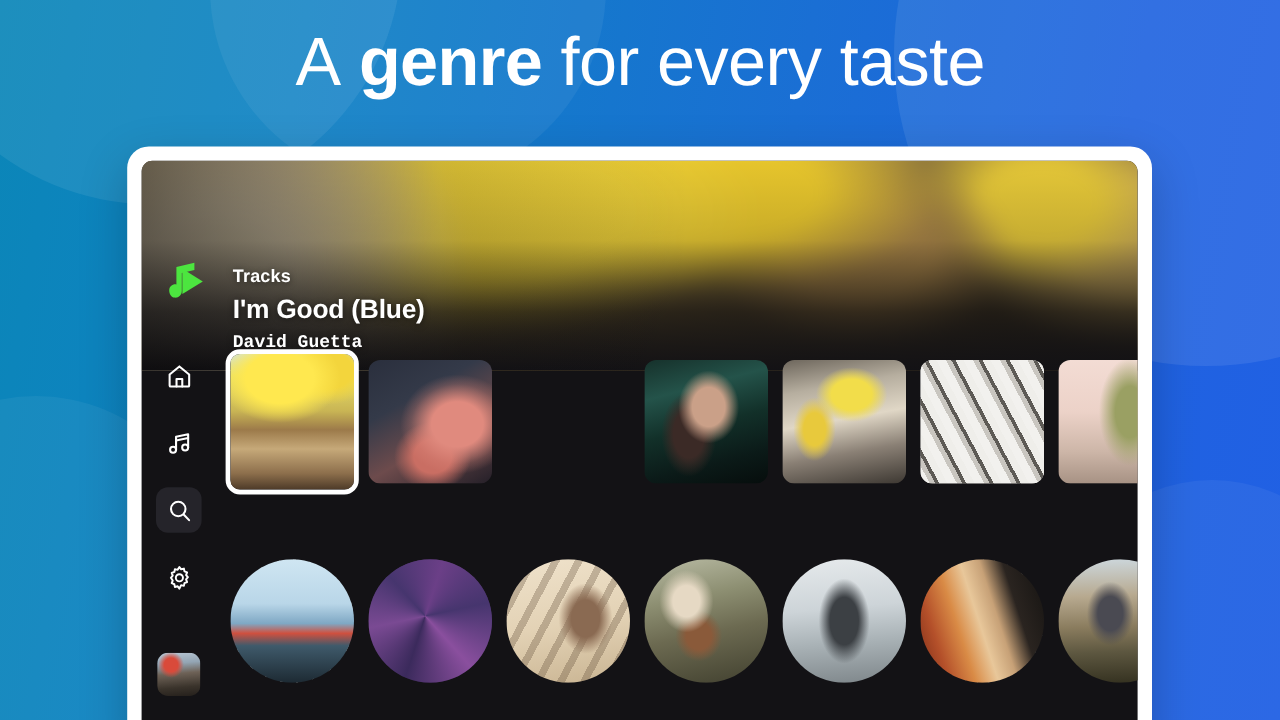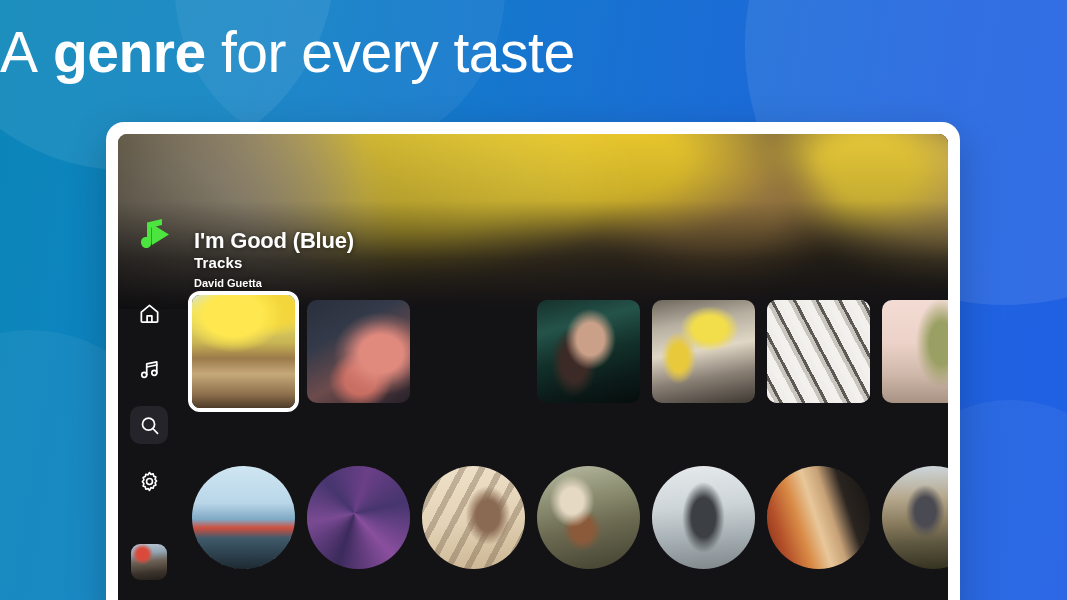--- a/index.html
+++ b/index.html
@@ -20,21 +20,21 @@
   .blob { position:absolute; border-radius:50%; background:rgba(255,255,255,0.075); }
   .blob.b1 { width:420px; height:420px; left:-85px; top:-250px; }
   .blob.b2 { width:330px; height:330px; left:175px; top:-175px; background:rgba(255,255,255,0.06); }
   .blob.b3 { width:520px; height:520px; left:745px; top:-215px; background:rgba(255,255,255,0.085); }
   .blob.b4 { width:300px; height:300px; left:-120px; top:330px; background:rgba(255,255,255,0.05); }
   .blob.b5 { width:260px; height:260px; left:880px; top:400px; background:rgba(255,255,255,0.05); }
 
   
   #headline {
     position:absolute; top:14px; left:0; width:100%;
-    text-align:left; color:#ffffff;
+    text-align:center; color:#ffffff;
     font-size:57px; line-height:76px;
     letter-spacing:-0.5px;
     font-weight:400;
     white-space:nowrap;
     z-index:5;
   }
   #headline .em { font-weight:800; }
   #headline .w { display:inline-block; }
 
   
@@ -93,21 +93,21 @@
     position:absolute; left:14px; top:78px;
     width:46px; height:46px; z-index:3;
   }
   #hero-text {
     position:absolute; left:76px; top:88px; z-index:3;
     color:#ffffff;
     text-shadow:0 1px 5px rgba(0,0,0,0.55);
   }
   #hero-eyebrow { font-size:15px; font-weight:700; letter-spacing:0.15px; }
   #hero-title { font-size:22px; font-weight:700; margin-top:6px; letter-spacing:-0.2px; }
-  #hero-artist { font-size:11px; font-weight:700; margin-top:6px; }
+  #hero-artist { font-size:15px; font-weight:700; margin-top:6px;font-family:Liberation Mono, monospace; }
 
   
   #sidebar {
     position:absolute; left:0; top:0;
     width:62px; height:100%;
     z-index:6;
     padding-top:160px;
     display:flex; flex-direction:column; align-items:center;
     gap:18px;
   }
@@ -264,22 +264,22 @@
       <div id="hero-scrim-side"></div>
     </div>
 
     <svg id="brand-logo" viewBox="0 0 46 46">
       <path d="M9 30 C9 26.5 12 24.5 15 25 L15 10.5 L30 7 L30 13 L19.5 15.5 L19.5 30.5
                C19.5 34 16.5 36.5 13.5 36 C10.8 35.6 9 33 9 30 Z" fill="#4ce53f"></path>
       <path d="M20 12 L37 22.5 L20 33 Z" fill="#4ce53f"></path>
     </svg>
 
     <div id="hero-text">
+      <div id="hero-eyebrow">Tracks</div>
       <div id="hero-title">I'm Good (Blue)</div>
-      <div id="hero-eyebrow">Tracks</div>
       <div id="hero-artist">David Guetta</div>
     </div>
 
     <nav id="sidebar">
 
       <div class="nav-btn">
         <span>
           <svg width="23" height="23" viewBox="0 0 24 24" fill="none" stroke="#ffffff" stroke-width="1.8" stroke-linecap="round" stroke-linejoin="round">
             <path d="M3.5 10.5 L12 3.5 L20.5 10.5 V20 a1 1 0 0 1-1 1 H4.5 a1 1 0 0 1-1-1 Z"></path>
             <path d="M9.5 21 V14.5 h5 V21"></path>

